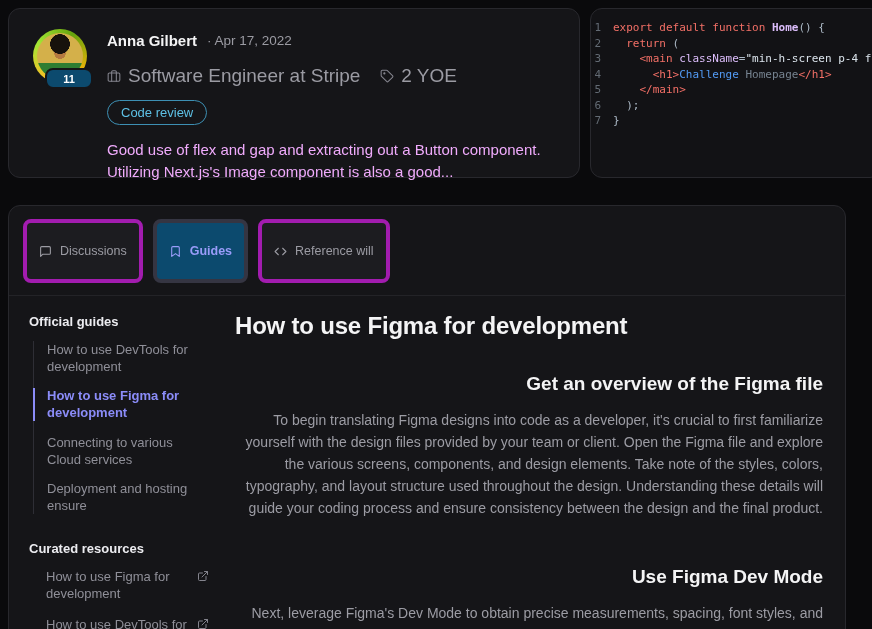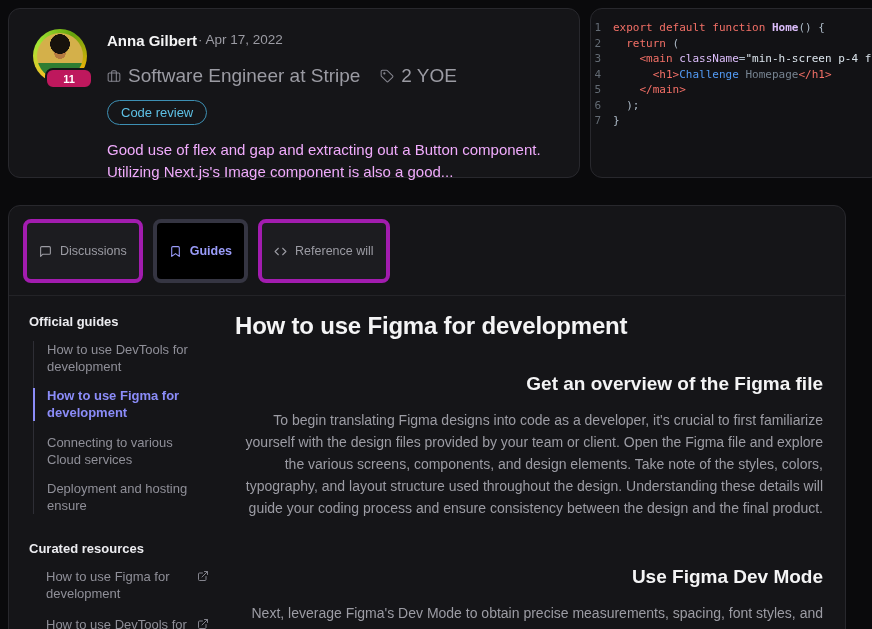--- a/index.html
+++ b/index.html
@@ -16,24 +16,24 @@
   .avatar-ring { width:54px; height:54px; border-radius:50%;
     background:conic-gradient(from 210deg,#fbbf24,#a3e635,#65a30d,#eab308,#fbbf24);
     display:flex; align-items:center; justify-content:center; }
   .avatar-img { width:46px; height:46px; border-radius:50%;
     background:
       radial-gradient(circle at 50% 24%, #17120c 23%, transparent 24%),
       radial-gradient(circle at 50% 44%, #b5793f 16%, transparent 17%),
       linear-gradient(0deg, #2e7d32 34%, transparent 34%),
       #d4b04a; }
   .count-badge { position:absolute; right:-4px; bottom:-4px; min-width:21px; height:21px;
-    padding:0 16px; border-radius:8px; background:#be185d; color:#fff; font-size:11px; font-weight:700;
+    padding:0 16px; border-radius:8px; background:#0c4a6e; color:#fff; font-size:11px; font-weight:700;
     display:flex; align-items:center; justify-content:center; border:2px solid #151518; }
   .review-body { flex:1; min-width:0; padding-top:3px; }
-  .name-row { display:flex; align-items:flex-start; gap:1px; }
+  .name-row { display:flex; align-items:center; gap:10px; }
   .author { color:#f4f4f5; font-size:15px; font-weight:700; }
   .date { color:#9b9ba3; font-size:13.5px; }
   .meta-row { display:flex; align-items:center; gap:20px; margin-top:16px; color:#9b9ba3; font-size:19px; }
   .meta { display:flex; align-items:center; gap:7px; }
   .meta svg { color:#84848d; }
   .pill { display:inline-flex; align-items:center; margin-top:13px; padding:4px 13px;
     border:1px solid #3d8fb3; color:#5ec1e6; border-radius:999px; font-size:13px; cursor:pointer; }
   .comment { margin-top:14px; color:#f0abfc; font-size:15px; line-height:1.48; }
 
   
@@ -46,21 +46,21 @@
   .tk-k { color:#f47067; } .tk-f { color:#dcbdfb;font-weight:bold; } .tk-t { color:#f47067; }
   .tk-a { color:#dcbdfb;text-align:center; } .tk-s { color:#dbe4ec; } .tk-v { color:#539bf5; }
   .tk-m { color:#768390; } .tk-p { color:#adbac7; }
 
   
   .guides-card { left:8px; top:205px; width:838px; height:452px; overflow:hidden; }
   .tabbar { display:flex; gap:10px; padding:13px 14px 12px; border-bottom:1px solid #232327; }
   .tab { display:flex; align-items:center; gap:8px; background:#1c1c20; border:4px solid #a21caf;
     color:#9b9ba3; font-size:12.5px; padding:21px 12px; border-radius:8px; cursor:pointer;
     font-family:inherit; }
-  .tab.active { background:#000000; color:#9a9cf9; border-color:#353542; font-weight:600; }
+  .tab.active { background:#0c4a6e; color:#9a9cf9; border-color:#353542; font-weight:600; }
 
   .content { display:flex; align-items:flex-start; }
   .sidebar { width:200px; flex:none; padding:18px 0 0 20px; }
   .side-title { color:#ececf0; font-size:13px; font-weight:700; }
   .nav-list { margin:12px 0 27px 4px; border-left:1px solid #2e2e35; display:flex;
     flex-direction:column; gap:12px; padding-left:13px; }
   .nav-item { color:#8f8f98; font-size:13px; line-height:1.32; cursor:pointer; position:relative; }
   .nav-item.active { color:#8b8cf8; font-weight:700; }
   .nav-item.active::before { content:""; position:absolute; left:-14px; top:1px; bottom:1px;
     width:2px; background:#8b8cf8; }

